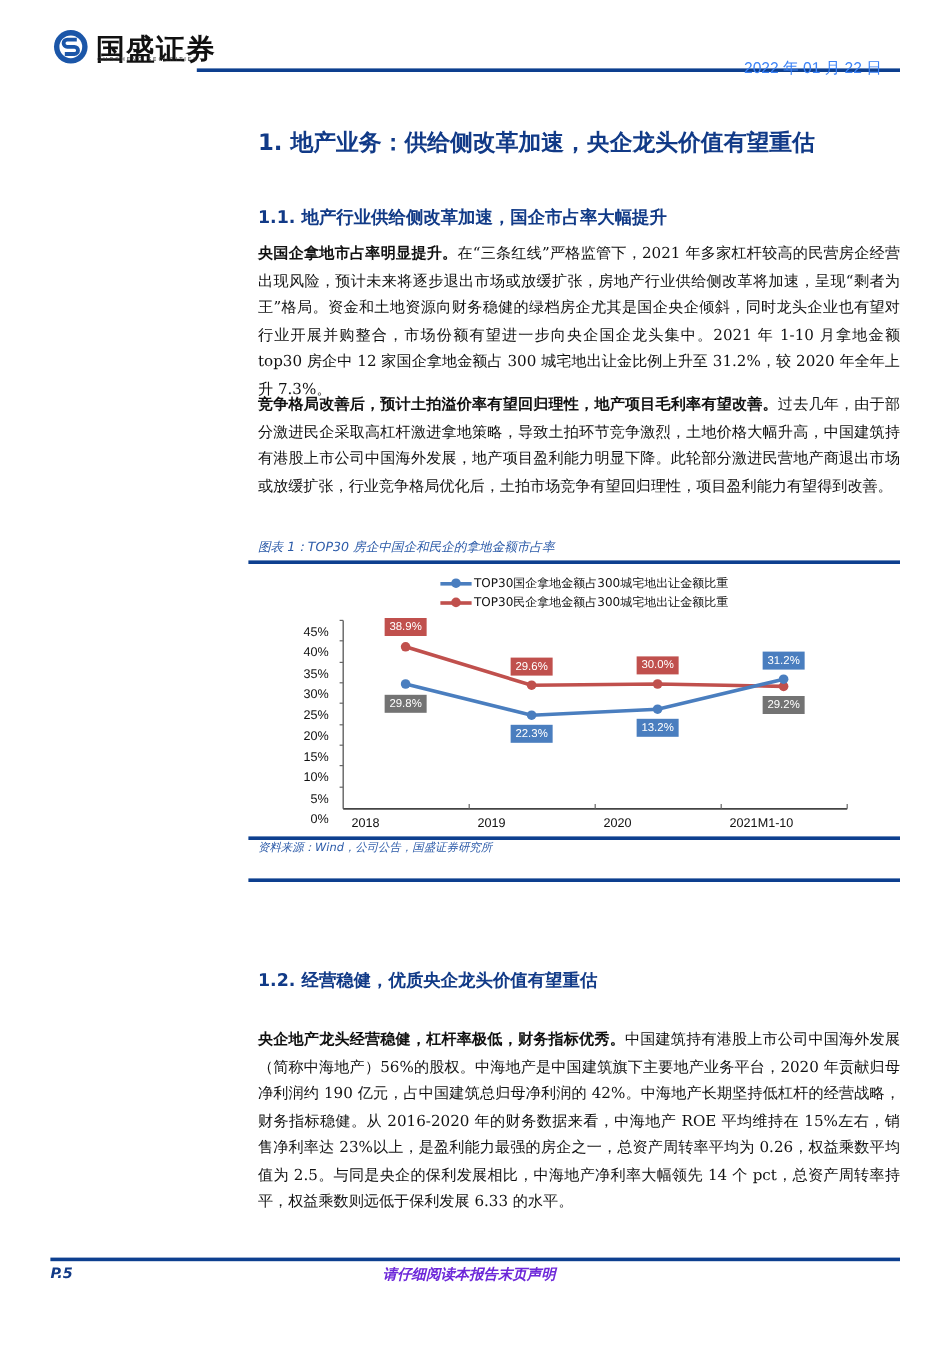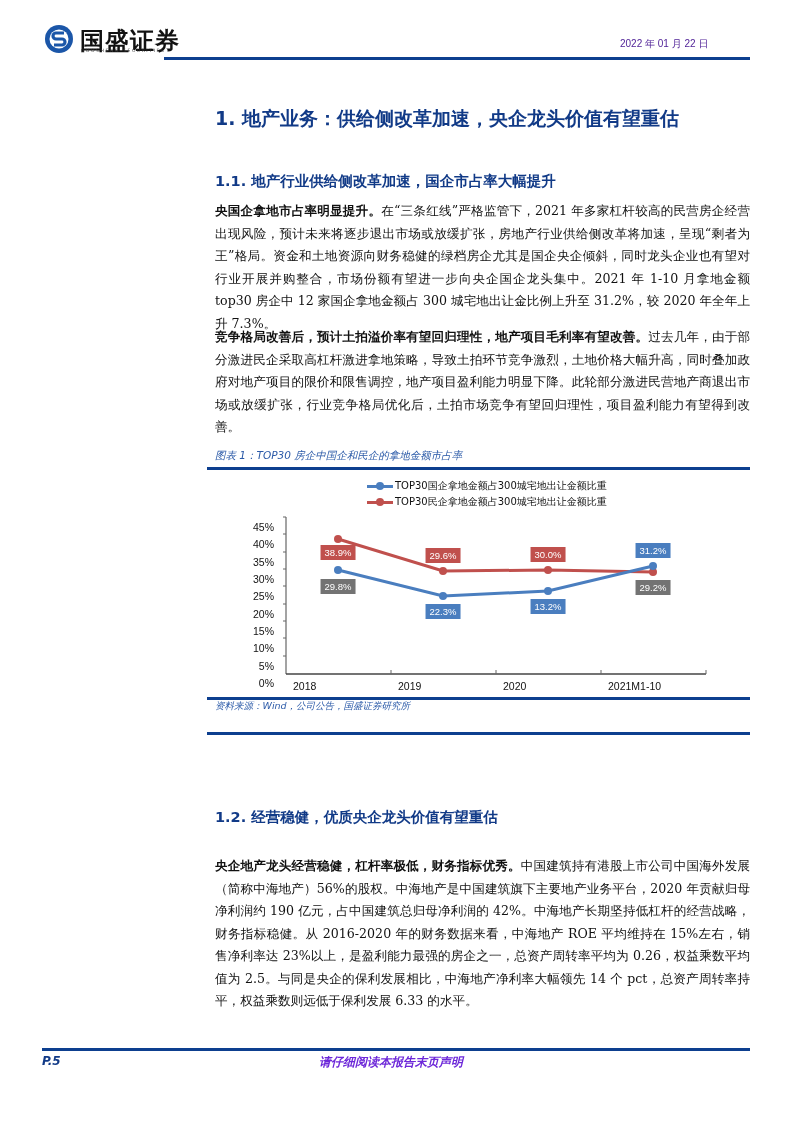--- a/index.html
+++ b/index.html
@@ -3,21 +3,21 @@
 <meta charset="utf-8">
 <style>
   html, body { margin:0; padding:0; background:#ffffff; }
   body { width:793px; height:1122px; position:relative; overflow:hidden;
          font-family:"DejaVu Sans","Liberation Sans",sans-serif; color:#111; }
   .abs { position:absolute; }
   .logo-mark { left:44px; top:24px; width:30px; height:30px; }
   .logo-cn { left:80px; top:25px; font-size:24px; font-weight:bold; letter-spacing:1px; color:#111; font-family:"DejaVu Serif",serif; }
   .logo-en { left:81px; top:48px; font-size:4.5px; letter-spacing:1.6px; color:#333; }
   .header-line { left:164px; top:57px; width:586px; height:3px; background:#0d3f8f; }
-  .header-date { left:620px; top:37px; font-size:10px; color:#4c1d95; font-family:"Liberation Sans",sans-serif; }
+  .header-date { left:620px; top:48px; font-size:13px; color:#3b82f6; font-family:"Liberation Sans",sans-serif; }
   .h1 { left:215px; top:106px; font-size:19px; font-weight:bold; color:#113a87; }
   .h2 { left:215px; top:172px; font-size:14.5px; font-weight:bold; color:#113a87; }
   .para { left:215px; width:535px; font-size:12.6px; line-height:22.5px; color:#111; text-align:justify; font-family:"DejaVu Serif",serif; }
   .para b { font-weight:bold; }
   .fig-title { left:215px; top:449px; font-size:10.5px; font-style:italic; color:#2b5aa8; }
   .fig-line-top { left:207px; top:467px; width:543px; height:3px; background:#0d3f8f; }
   .fig-line-src { left:207px; top:697px; width:543px; height:3px; background:#0d3f8f; }
   .fig-line-end { left:207px; top:732px; width:543px; height:3px; background:#0d3f8f; }
   .fig-source { left:215px; top:700px; font-size:9.5px; font-style:italic; color:#2b5aa8; }
   .legend { left:367px; font-size:10px; color:#111; display:flex; align-items:center;justify-content:flex-end; }
@@ -46,21 +46,21 @@
 <div class="abs header-date">2022 年 01 月 22 日</div>
 
 <div class="abs h1">1. 地产业务：供给侧改革加速，央企龙头价值有望重估</div>
 <div class="abs h2">1.1. 地产行业供给侧改革加速，国企市占率大幅提升</div>
 
 <div class="abs para" style="top:200px;">
   <b>央国企拿地市占率明显提升。</b><span>在“三条红线”严格监管下，2021 年多家杠杆较高的民营房企经营出现风险，预计未来将逐步退出市场或放缓扩张，房地产行业供给侧改革将加速，呈现“剩者为王”格局。资金和土地资源向财务稳健的绿档房企尤其是国企央企倾斜，同时龙头企业也有望对行业开展并购整合，市场份额有望进一步向央企国企龙头集中。2021 年 1-10 月拿地金额 top30 房企中 12 家国企拿地金额占 300 城宅地出让金比例上升至 31.2%，较 2020 年全年上升 7.3%。</span>
 </div>
 
 <div class="abs para" style="top:326px;">
-  <b>竞争格局改善后，预计土拍溢价率有望回归理性，地产项目毛利率有望改善。</b><span>过去几年，由于部分激进民企采取高杠杆激进拿地策略，导致土拍环节竞争激烈，土地价格大幅升高，同时叠加政府对地产项目的限价和限售调控，地产项目盈利能力明显下降。此轮部分激进民营地产商退出市场或放缓扩张，行业竞争格局优化后，土拍市场竞争有望回归理性，项目盈利能力有望得到改善。</span>
+  <b>竞争格局改善后，预计土拍溢价率有望回归理性，地产项目毛利率有望改善。</b><span>过去几年，由于部分激进民企采取高杠杆激进拿地策略，导致土拍环节竞争激烈，土地价格大幅升高，中国建筑持有港股上市公司中国海外发展，地产项目盈利能力明显下降。此轮部分激进民营地产商退出市场或放缓扩张，行业竞争格局优化后，土拍市场竞争有望回归理性，项目盈利能力有望得到改善。</span>
 </div>
 
 <div class="abs fig-title">图表 1：TOP30 房企中国企和民企的拿地金额市占率</div>
 <div class="abs fig-line-top"></div>
 
 <div class="abs legend" style="top:479px;">
   <span class="sw" style="background:#4a7ebf;"></span>
   <span>TOP30国企拿地金额占300城宅地出让金额比重</span>
 </div>
 <div class="abs legend" style="top:495px;">
@@ -109,21 +109,21 @@
 
   <polyline points="338,570 443,596 548,591 653,566" fill="none" stroke="#4a7ebf" stroke-width="3"></polyline>
   <g fill="#4a7ebf">
     <circle cx="338" cy="570" r="4"></circle>
       <circle cx="443" cy="596" r="4"></circle>
     <circle cx="548" cy="591" r="4"></circle>
       <circle cx="653" cy="566" r="4"></circle>
   </g>
 </svg>
 
-<div class="abs dlabel" style="left:338px;top:545px;background:#c0504d;text-align:center;">38.9%</div>
+<div class="abs dlabel" style="left:338px;top:515px;background:#c0504d;text-align:center;">38.9%</div>
 <div class="abs dlabel" style="left:443px;top:548px;background:#c0504d;">29.6%</div>
 <div class="abs dlabel" style="left:548px;top:547px;background:#c0504d;">30.0%</div>
 <div class="abs dlabel" style="left:653px;top:580px;background:#737373;">29.2%</div>
 
 <div class="abs dlabel" style="left:338px;top:579px;background:#737373;">29.8%</div>
 <div class="abs dlabel" style="left:443px;top:604px;background:#4a7ebf;">22.3%</div>
 <div class="abs dlabel" style="left:548px;top:599px;background:#4a7ebf;">13.2%</div>
 <div class="abs dlabel" style="left:653px;top:543px;background:#4a7ebf;">31.2%</div>
 
 <div class="abs xtick" style="left:293px;top:680px;">2018</div>

